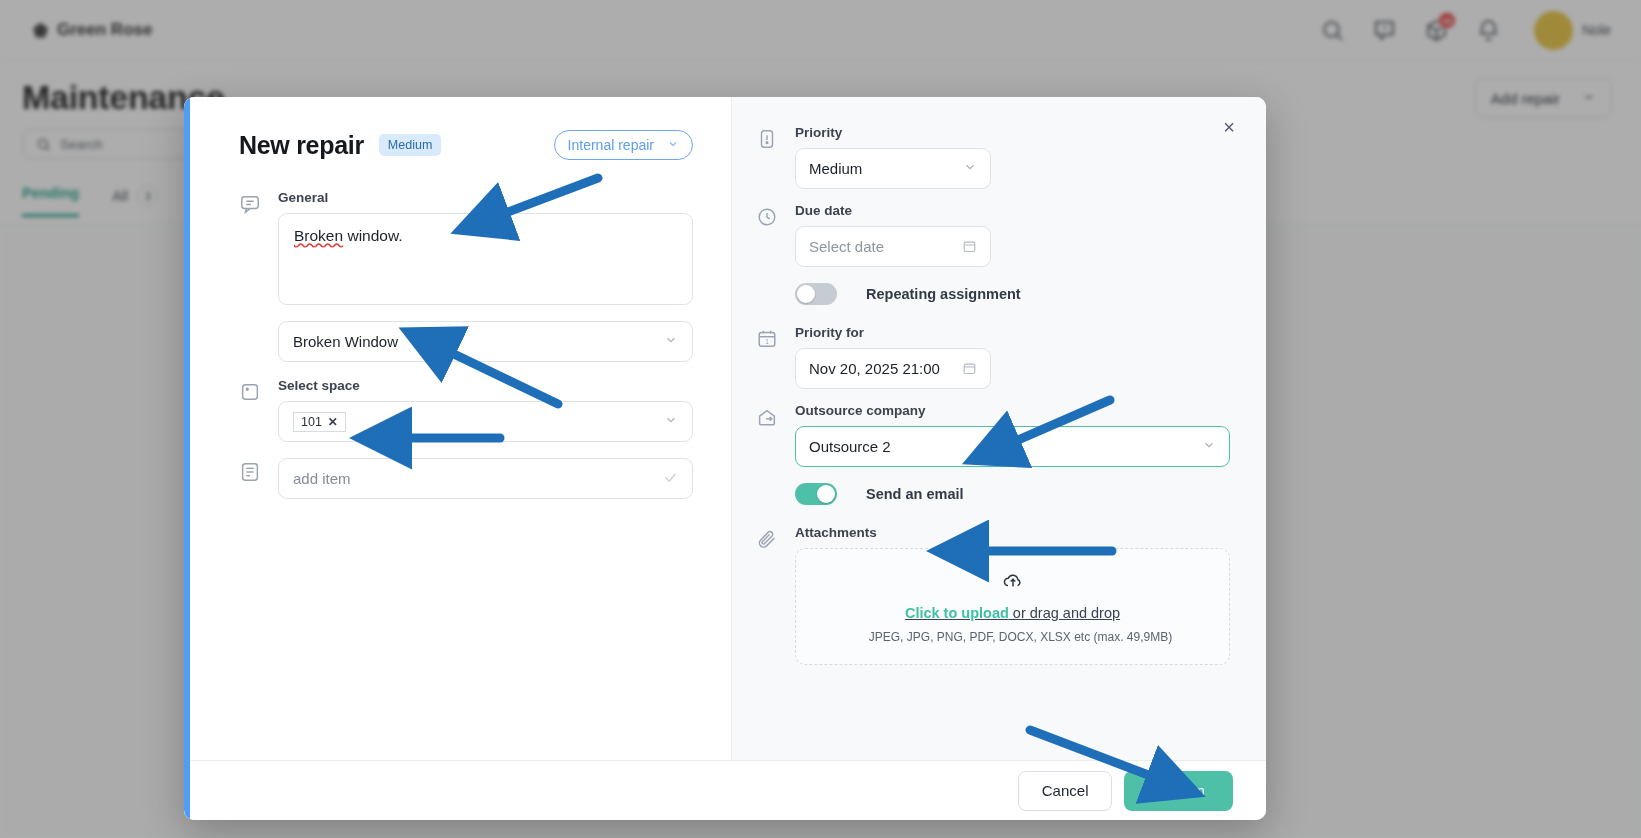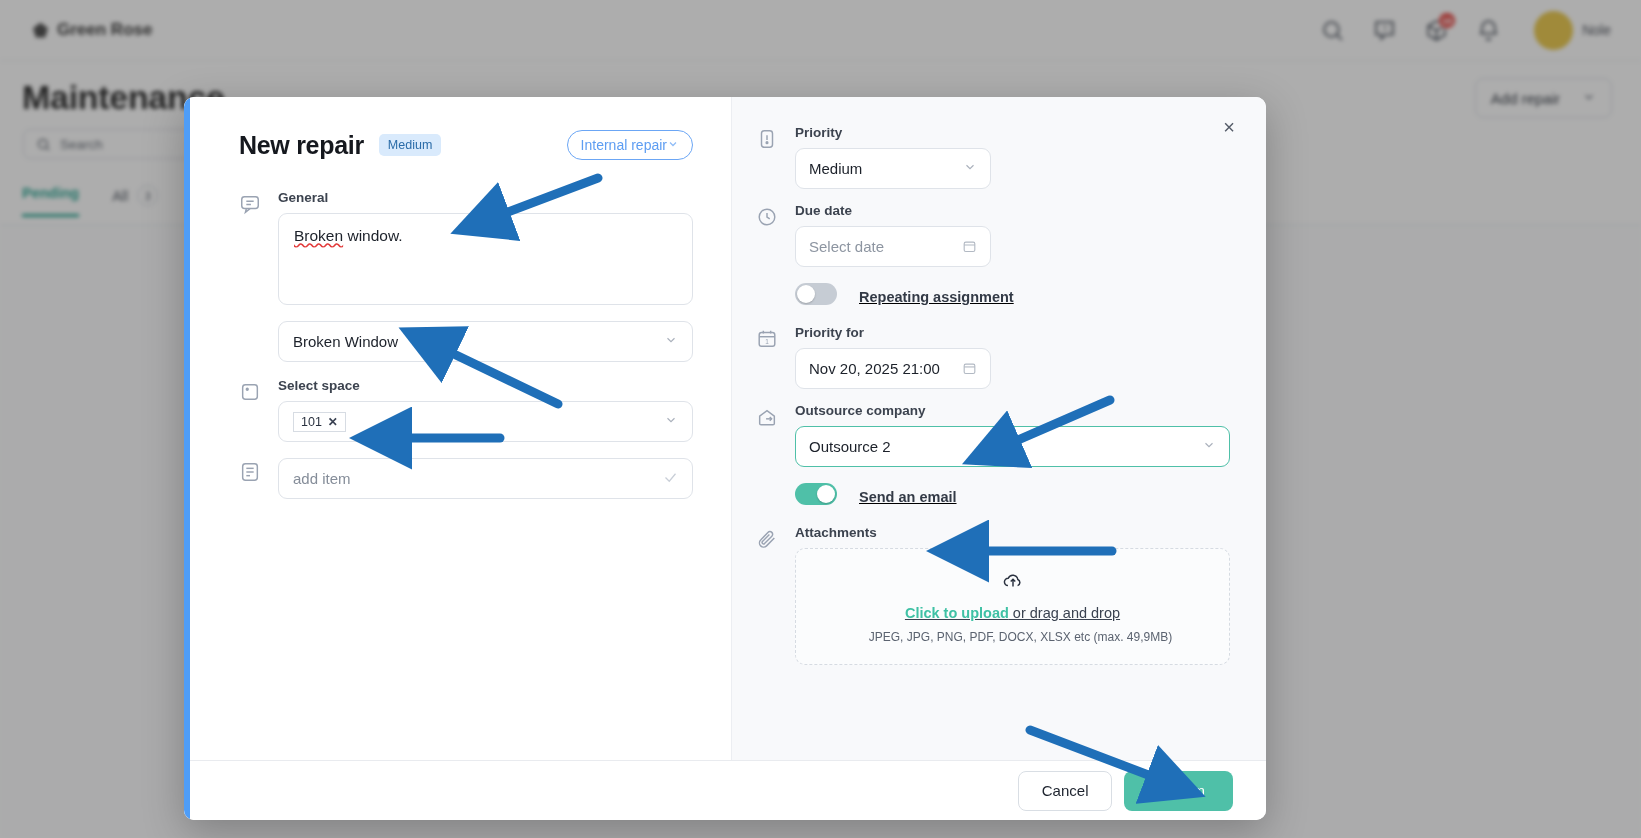--- a/index.html
+++ b/index.html
@@ -129,21 +129,21 @@
     margin-left: 15px;
     background: #d9eafc; color: #2b6ca8;
     font-size: 12.5px; border-radius: 5px;
     padding: 4px 9px;
   }
   .type-pill {
     margin-left: auto;
     border: 1.4px solid #6ba6f5; border-radius: 16px;
     color: #5d9df2; background: #fff;
     font-size: 14px; padding: 6px 13px;
-    display: flex; align-items: center; 
+    display: flex; align-items: center; gap: 13px;
   }
   .type-pill .chev { color: #8fbcf7; }
 
   .field-row { display: flex; margin-bottom: 16px; }
   .field-icon {
     width: 22px; min-width: 22px; height: 22px; margin-top: 3px; margin-right: 17px;
     color: #9aa3b2;
   }
   .field-icon svg { width: 22px; height: 22px; }
   .field-main { flex: 1; }
@@ -184,21 +184,21 @@
     padding: 0 13px;
     display: flex; align-items: center;
     font-size: 15px; color: #1c212a;
   }
   .r-input.wide { width: 100%; }
   .r-input .chev { margin-left: auto; color: #aab1bc; }
   .r-input .cal { margin-left: auto; color: #b2b9c3; display:flex; }
   .r-input .ph { color: #8d95a1; }
   .r-input.focused { border: 1.6px solid #4fc0a8; }
 
-  .toggle-row { display: flex; align-items: flex-end; gap: 22px; margin: 16px 0 20px 39px; text-decoration: underline; }
+  .toggle-row { display: flex; align-items: center; gap: 29px; margin: 16px 0 20px 39px; }
   .toggle {
     width: 42px; height: 22px; border-radius: 11px;
     background: #c6ccd4; position: relative; flex: none;
   }
   .toggle.on { background: #4fc0a8; }
   .toggle .knob {
     position: absolute; top: 2px; left: 2px;
     width: 18px; height: 18px; border-radius: 50%;
     background: #fff; box-shadow: 0 1px 2px rgba(0,0,0,.2);
   }

